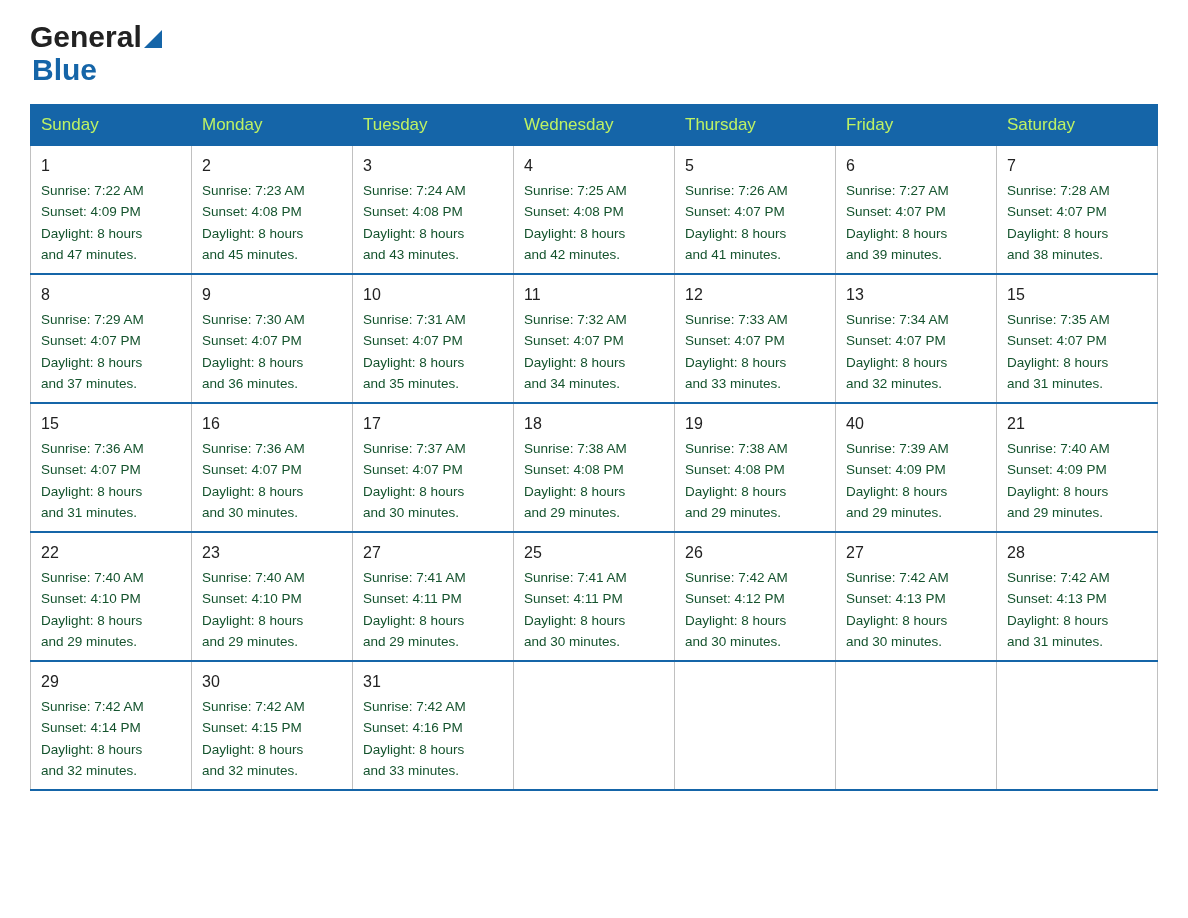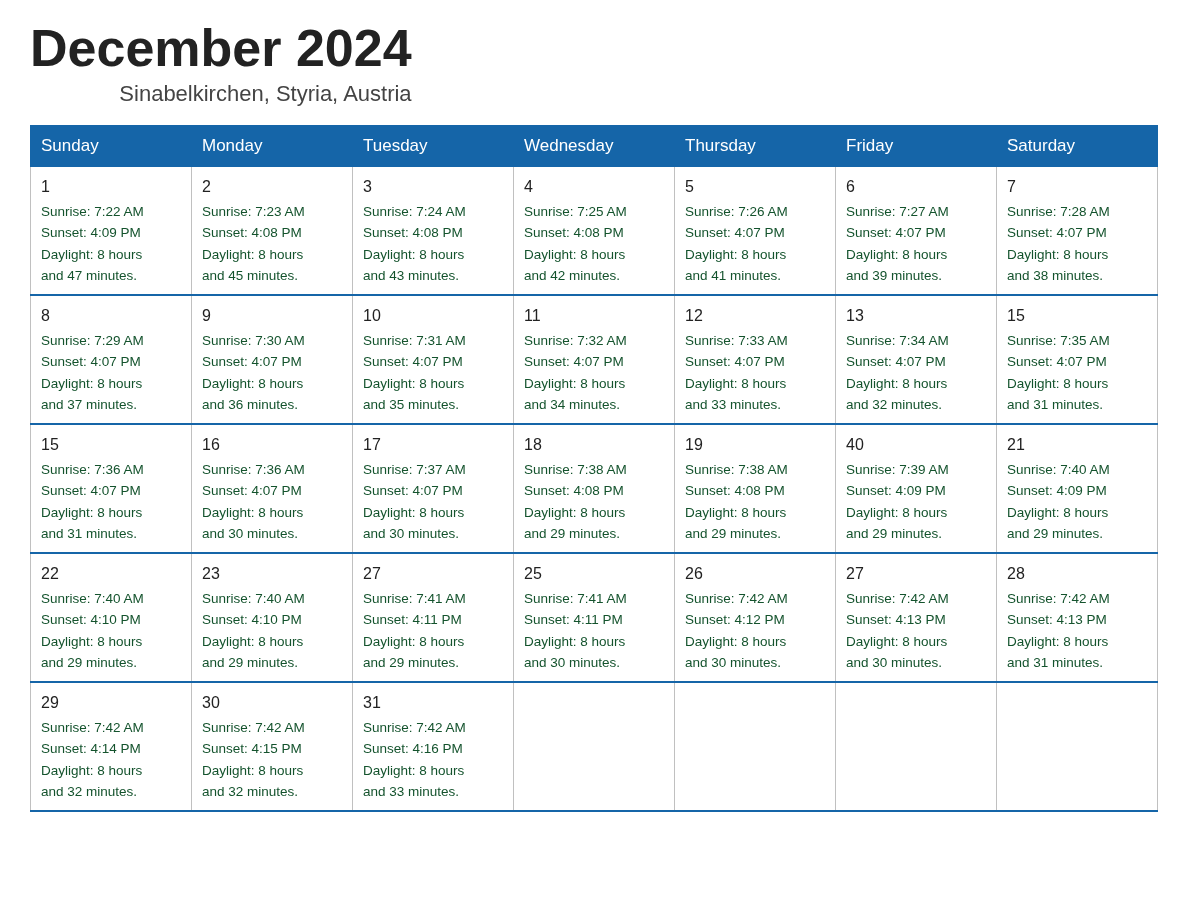--- a/index.html
+++ b/index.html
@@ -36,21 +36,21 @@
       color: #444;
       margin-top: 4px;
     }
     table {
       width: 100%;
       border-collapse: collapse;
       table-layout: fixed;
     }
     thead tr th {
       background: #1565a8;
-      color: #ffffff;
+      color: #bef264;
       font-size: 17px;
       font-weight: normal;
       padding: 10px 10px;
       text-align: left;
       border: 1px solid #1565a8;
     }
     tbody tr td {
       border: 1px solid #c0c0c0;
       vertical-align: top;
       padding: 8px 10px;
@@ -98,23 +98,28 @@
       color: #1565a8;
       font-size: 30px;
       font-weight: bold;
       padding-left: 2px;
     }
   </style>
 </head>
 <body>
 
 <div class="header">
-  <div class="title-area">
-    <div class="month-title">December 2024</div>
-    <div class="location-title">Sinabelkirchen, Styria, Austria</div>
+  <div class="logo-area">
+    <div class="logo-block">
+      <div class="logo-row1">
+        <span class="gen">General</span>
+        <div class="logo-triangle"></div>
+      </div>
+      <div class="logo-row2">Blue</div>
+    </div>
   </div>
 </div>
 
 <table>
   <thead>
     <tr>
     <th>Sunday</th>
         <th>Monday</th>
         <th>Tuesday</th>
         <th>Wednesday</th>

